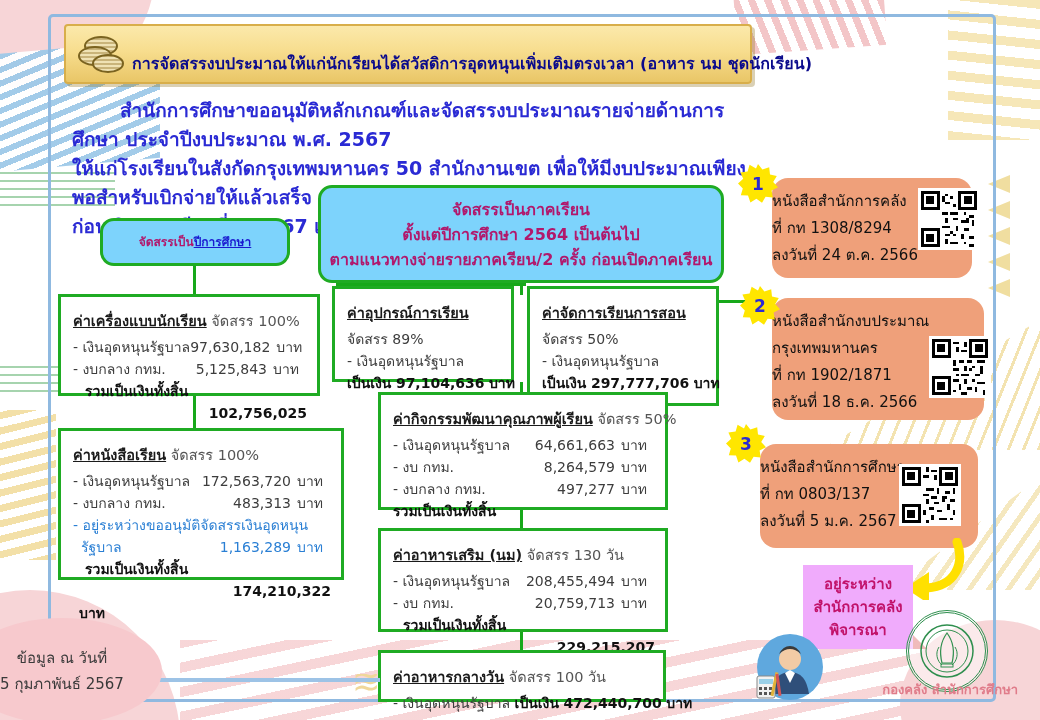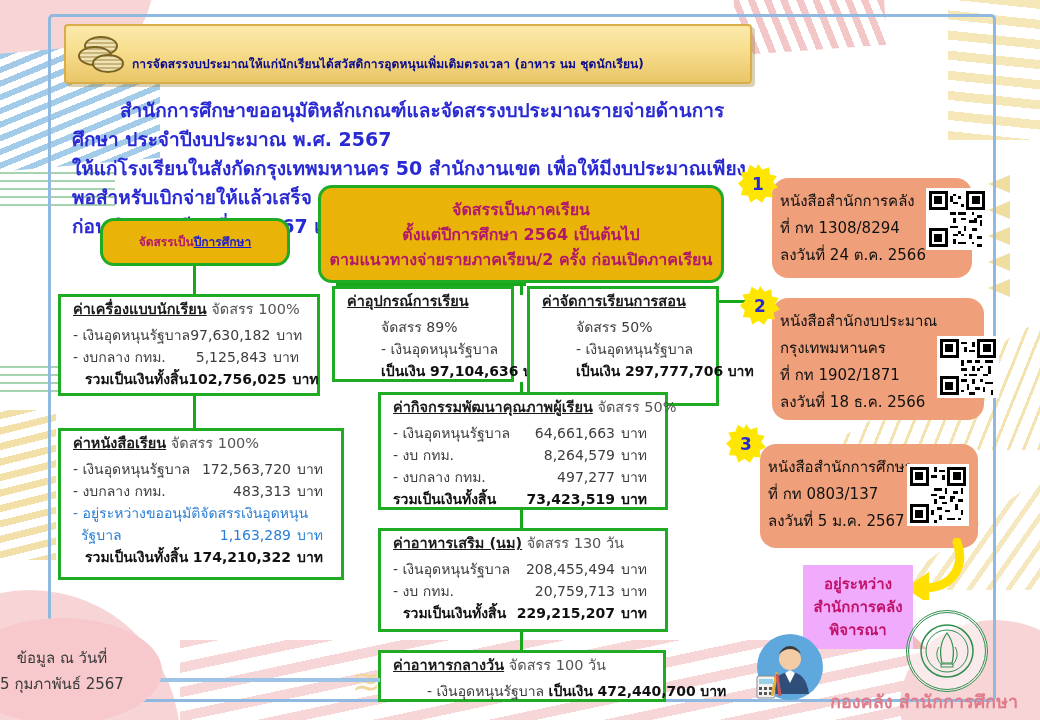--- a/index.html
+++ b/index.html
@@ -58,66 +58,66 @@
     background:linear-gradient(180deg,#fbe9ab 0%,#f7dd8e 45%,#e9c667 100%);
     border:2px solid #d8ae4a;border-radius:4px;
     box-shadow:3px 3px 0 rgba(150,120,40,.35);
     display:flex;align-items:center;gap:8px;padding:0 10px;box-sizing:border-box;}
   .coins{position:relative;width:48px;height:40px;flex:0 0 48px;}
   .coins .c{position:absolute;border:2px solid #7a6320;border-radius:50%;
     background:repeating-linear-gradient(0deg,#efe2b4 0,#efe2b4 2px,#c9b47a 2px,#c9b47a 4px);}
   .coins .c1{width:30px;height:16px;left:8px;top:2px;}
   .coins .c2{width:30px;height:16px;left:2px;top:12px;}
   .coins .c3{width:28px;height:15px;left:16px;top:20px;}
-  .title-text{font-size:12px;font-weight:bold;color:#0a0a8c;white-space:nowrap;letter-spacing:.1px;margin-top:19px;}
+  .title-text{font-size:16px;font-weight:bold;color:#0a0a8c;white-space:nowrap;letter-spacing:.1px;margin-top:19px;}
 
   
   .intro{position:absolute;left:72px;top:96px;width:680px;color:#2a2ad4;
     font-size:19px;font-weight:bold;line-height:29px;}
   .intro .l1{text-indent:48px;}
   .hl{color:#c23b16;border-bottom:2px solid #c23b16;padding-bottom:1px;}
 
   
   .conn{position:absolute;background:#17a81a;}
 
   
-  .blue-box{position:absolute;background:#eab308;border:3px solid #1fab23;border-radius:14px;
+  .blue-box{position:absolute;background:#7dd3fc;border:3px solid #1fab23;border-radius:14px;
     box-sizing:border-box;display:flex;flex-direction:column;align-items:center;justify-content:center;}
   .blue-box .bl{color:#b1186c;font-weight:bold;font-size:16px;line-height:25px;white-space:nowrap;}
   #blue-left{left:100px;top:218px;width:190px;height:48px;}
   #blue-left .bl{font-size:12px;color:#b1186c;}
   #blue-left .bl u{color:#1a1ad0;}
   #blue-right{left:318px;top:185px;width:406px;height:98px;}
 
   
   .fbox{position:absolute;background:#ffffff;border:3px solid #1fab23;box-sizing:border-box;
-    padding:0 10px 6px 12px;}
+    padding:12px 10px 6px 12px;}
   .fbox .hd{font-size:14.5px;color:#1a1a1a;margin-bottom:4px;white-space:nowrap;}
   .fbox .hd b{text-decoration:underline;font-weight:bold;}
   .fbox .hd span.pct{color:#555;font-weight:normal;}
   .row{display:flex;font-size:14px;color:#3d3d3d;line-height:22px;white-space:nowrap;}
   .row .lbl{flex:0 0 auto;}
   .row .amt{margin-left:auto;text-align:right;}
   .row .unit{width:34px;text-align:left;padding-left:6px;}
-  .row.total{font-weight:bold;color:#111;}
+  .row.total{font-weight:bold;color:#111;flex-direction:column;}
   .row.blue,.row.blue .amt{color:#2a7fd4;}
-  .simple{font-size:14px;color:#3d3d3d;line-height:22px;white-space:nowrap;margin-left:34px;}
+  .simple{font-size:14px;color:#3d3d3d;line-height:22px;white-space:nowrap;}
   .simple b{color:#111;}
 
   #box-uniform{left:58px;top:294px;width:262px;height:102px;}
   #box-books{left:58px;top:428px;width:286px;height:152px;}
   #box-equip{left:332px;top:286px;width:182px;height:96px;}
   #box-teach{left:527px;top:286px;width:192px;height:120px;}
   #box-activity{left:378px;top:392px;width:290px;height:118px;}
   #box-milk{left:378px;top:528px;width:290px;height:104px;}
   #box-lunch{left:378px;top:650px;width:288px;height:52px;}
 
   
   .ref{position:absolute;background:#efa07a;border-radius:16px;box-sizing:border-box;
-    padding:10px 8px;display:flex;align-items:flex-start;}
+    padding:10px 0;display:flex;align-items:flex-start;}
   .ref .lines{font-size:15px;color:#111;line-height:27px;white-space:nowrap;}
   .ref .qr{width:62px;height:62px;background:#fff;padding:3px;box-sizing:border-box;flex:0 0 62px;}
   .qr-img{width:100%;height:100%;display:block;}
   .badge{position:absolute;width:40px;height:40px;z-index:6;}
   .badge .star{width:40px;height:40px;background:#ffe600;
     clip-path:polygon(50% 0%,61% 14%,78% 8%,80% 26%,97% 30%,88% 45%,100% 58%,84% 66%,87% 84%,69% 82%,60% 97%,46% 87%,31% 96%,25% 79%,7% 78%,12% 61%,0% 49%,13% 37%,6% 21%,24% 19%,29% 2%,45% 11%);}
   .badge span{position:absolute;inset:0;display:flex;align-items:center;justify-content:center;
     font-size:17px;font-weight:bold;color:#2a2ad4;}
   #ref1{left:772px;top:178px;width:200px;height:100px;}
   #ref2{left:772px;top:298px;width:212px;height:122px;}
@@ -135,21 +135,21 @@
   .yellow-arrow{position:absolute;left:905px;top:538px;width:60px;height:62px;}
 
   
   .date-bubble{position:absolute;left:-38px;bottom:-4px;width:200px;height:106px;
     background:#f7c9cd;border-radius:50%;display:flex;flex-direction:column;
     align-items:center;justify-content:center;}
   .date-bubble .dl{color:#3a3a3a;font-size:15px;line-height:26px;white-space:nowrap;}
   .blue-rule{position:absolute;left:150px;bottom:38px;width:230px;height:4px;background:#9dc3e6;}
 
   
-  .footer-txt{position:absolute;right:22px;bottom:4px;color:#e07c8a;font-size:18px;
+  .footer-txt{position:absolute;right:22px;bottom:20px;color:#e07c8a;font-size:13px;
     font-weight:bold;white-space:nowrap;}
   .seal{position:absolute;right:52px;bottom:28px;width:76px;height:76px;border-radius:50%;
     border:3px double #2f8f4e;display:flex;align-items:center;justify-content:center;
     background:rgba(255,255,255,.5);}
   .seal .sv{width:56px;height:56px;}
   .person{position:absolute;left:755px;bottom:18px;width:70px;height:70px;}
 </style>
 </head>
 <body>
 

